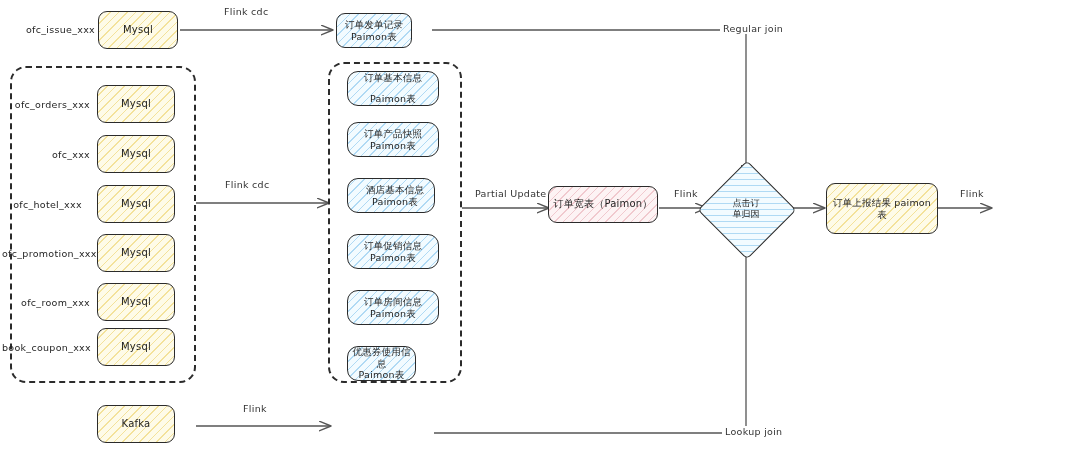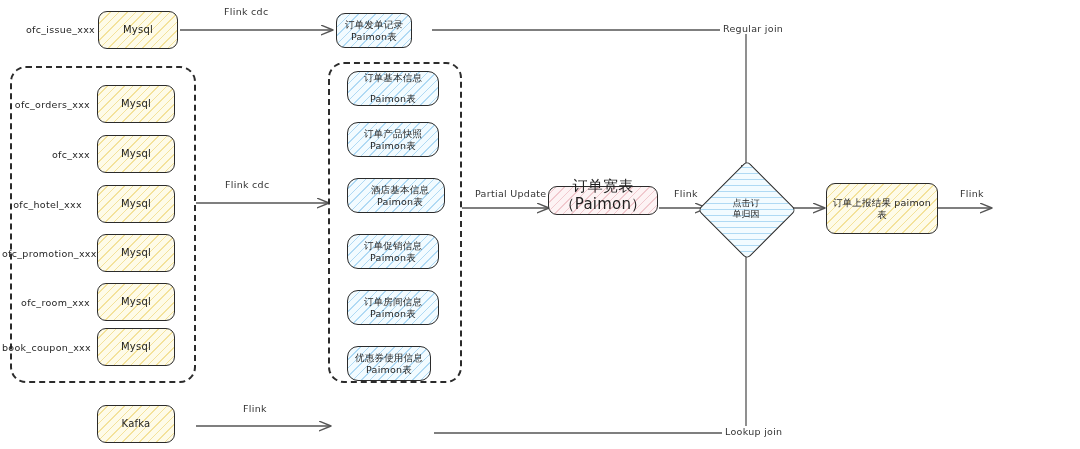--- a/index.html
+++ b/index.html
@@ -223,43 +223,43 @@
   <div class="node hatch-blue pill" style="left:347px; top:71px; width:92px; height:35px; font-size:9.5px;justify-content:space-between;">
     <span class="l1">订单基本信息</span>
     <span class="l2">Paimon表</span>
   </div>
 
   <div class="node hatch-blue pill" style="left:347px; top:122px; width:92px; height:35px; font-size:9.5px;">
     <span class="l1">订单产品快照</span>
     <span class="l2">Paimon表</span>
   </div>
 
-  <div class="node hatch-blue pill" style="left:347px; top:178px; width:98px; height:35px; font-size:9.5px;padding-left:8px;">
+  <div class="node hatch-blue pill" style="left:347px; top:178px; width:88px; height:35px; font-size:9.5px;padding-left:8px;">
     <span class="l1">酒店基本信息</span>
     <span class="l2">Paimon表</span>
   </div>
 
   <div class="node hatch-blue pill" style="left:347px; top:234px; width:92px; height:35px; font-size:9.5px;">
     <span class="l1">订单促销信息</span>
     <span class="l2">Paimon表</span>
   </div>
 
   <div class="node hatch-blue pill" style="left:347px; top:290px; width:92px; height:35px; font-size:9.5px;">
     <span class="l1">订单房间信息</span>
     <span class="l2">Paimon表</span>
   </div>
 
-  <div class="node hatch-blue pill" style="left:347px; top:346px; width:84px; height:35px; font-size:9.5px;justify-content:center;">
+  <div class="node hatch-blue pill" style="left:347px; top:346px; width:69px; height:35px; font-size:9.5px;justify-content:center;">
     <span class="l1">优惠券使用信息</span>
     <span class="l2">Paimon表</span>
   </div>
 
   <div class="edge-label" style="left:472px; top:188px; font-size:9.5px;">Partial Update</div>
 
-  <div class="node hatch-pink rounded" style="left:548px; top:186px; width:110px; height:29px; font-size:15px;justify-content:flex-end;">
+  <div class="node hatch-pink rounded" style="left:548px; top:186px; width:110px; height:37px; font-size:10px;">
     <span class="l1">订单宽表（Paimon）</span>
   </div>
 
   <div class="edge-label" style="left:671px; top:188px; font-size:9.5px;">Flink</div>
 
   <div class="diamond-wrap" style="left:712px; top:175px; width:68px; height:68px;">
     <div class="diamond-shape hatch-blue"></div>
     <div class="diamond-text" style="font-size:9px;">
       <span class="l1">点击订</span><br>
       <span class="l2">单归因</span>

